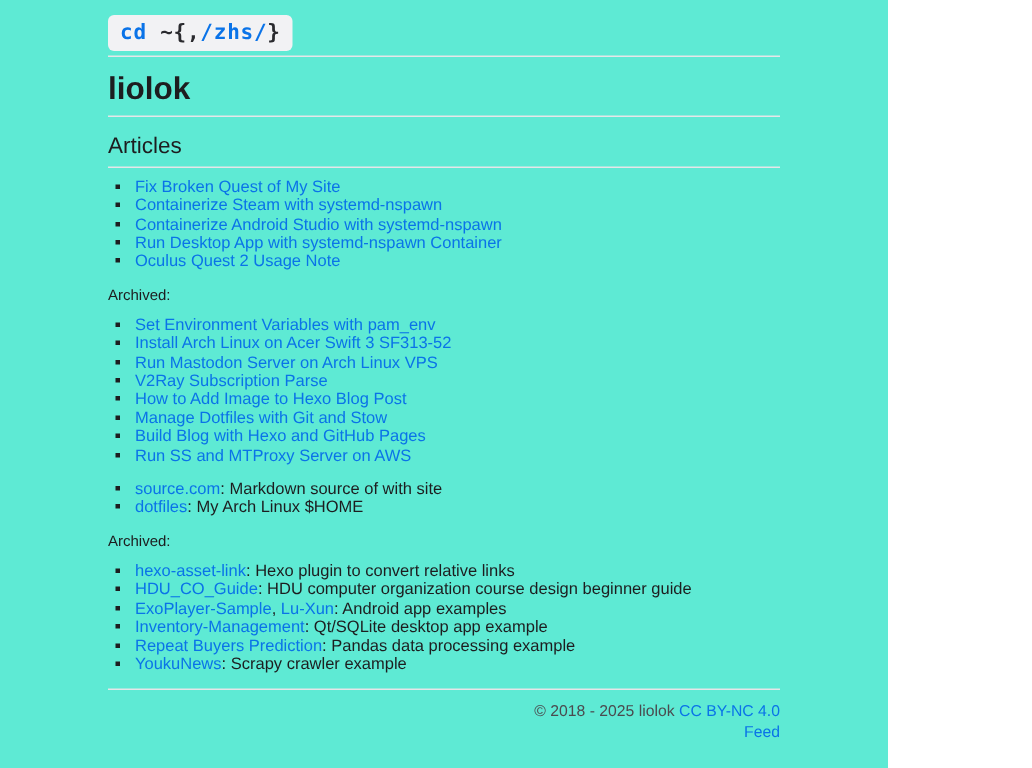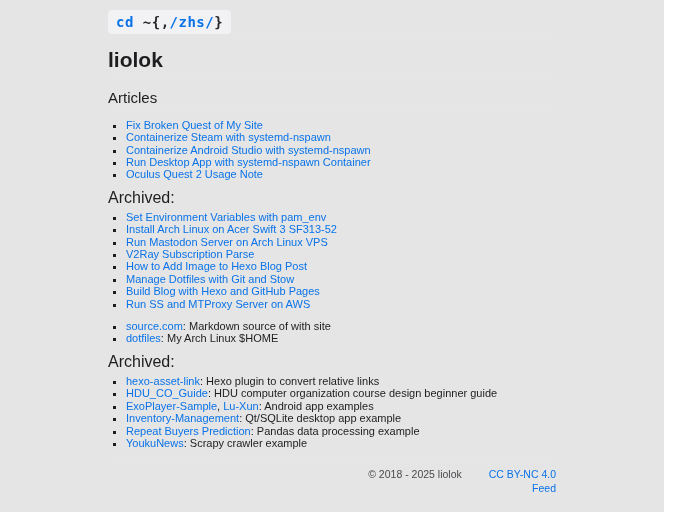--- a/index.html
+++ b/index.html
@@ -10,21 +10,21 @@
     --code-bg:#f2f2f4;
     --code-plain:#2a2a2e;
   }
   *{margin:0;padding:0;box-sizing:border-box;}
   html,body{background:#ffffff;}
   body{
     font-family:"Liberation Sans","DejaVu Sans",sans-serif;
     color:var(--text);
   }
   .viewport{
-    width:664px;height:512px;background:#e5e5e5;overflow:hidden;
+    width:592px;height:512px;background:#5eead4;overflow:hidden;
   }
   .container{
     width:448px;margin:0 auto;padding-top:10px;
   }
   
   .site-header{
     padding-bottom:3px;border-bottom:1px solid var(--border);
   }
   .cmd{
     display:inline-block;
@@ -54,33 +54,33 @@
     list-style-type:square;
   }
   li{
     font-size:11px;
     line-height:12.4px;
     color:var(--text);
   }
   li a{color:var(--link);text-decoration:none;}
   li .desc,li .sep{color:var(--text);}
   p.archived{
-    font-size:16px;line-height:13px;
+    font-size:10px;line-height:13px;
     margin:10px 0 6px;color:var(--text);
   }
   
   .site-footer{
     margin-top:10px;
     border-top:1px solid var(--border);
     padding-top:7px;
     text-align:right;
     font-size:10.5px;line-height:14px;
     color:var(--muted);
   }
-  .site-footer a{color:var(--link);text-decoration:none;margin-left:24px;}
+  .site-footer a{color:var(--link);text-decoration:none;}
 </style>
 </head>
 <body>
 
 <div class="viewport">
   <div class="container">
 
     <header class="site-header">
       <code class="cmd"><span class="seg-link">cd</span><span class="seg-plain"> ~{,</span><span class="seg-link">/zhs/</span><span class="seg-plain">}</span></code>
     </header>

